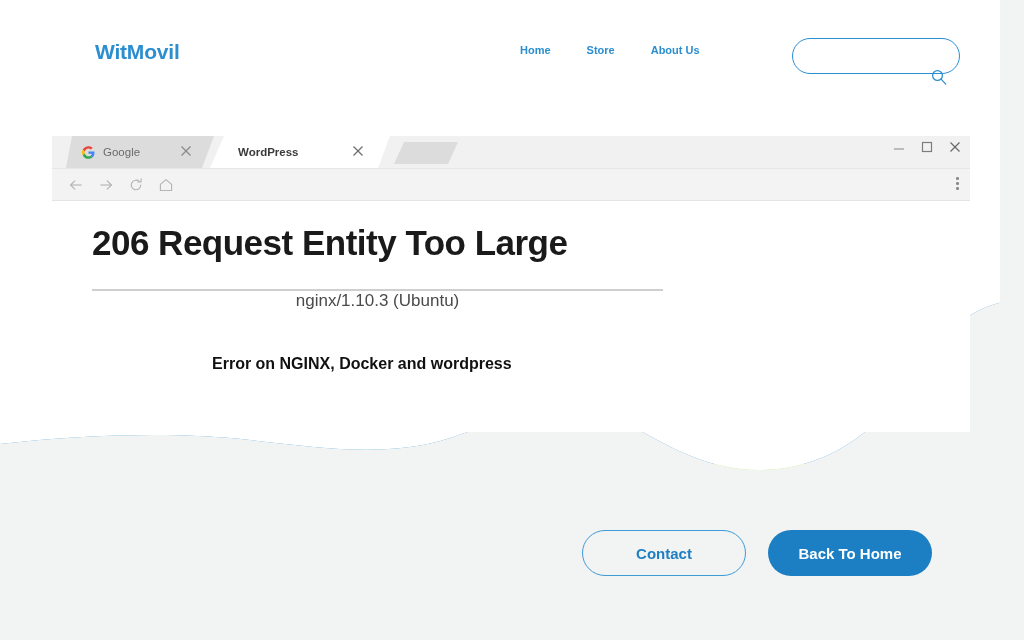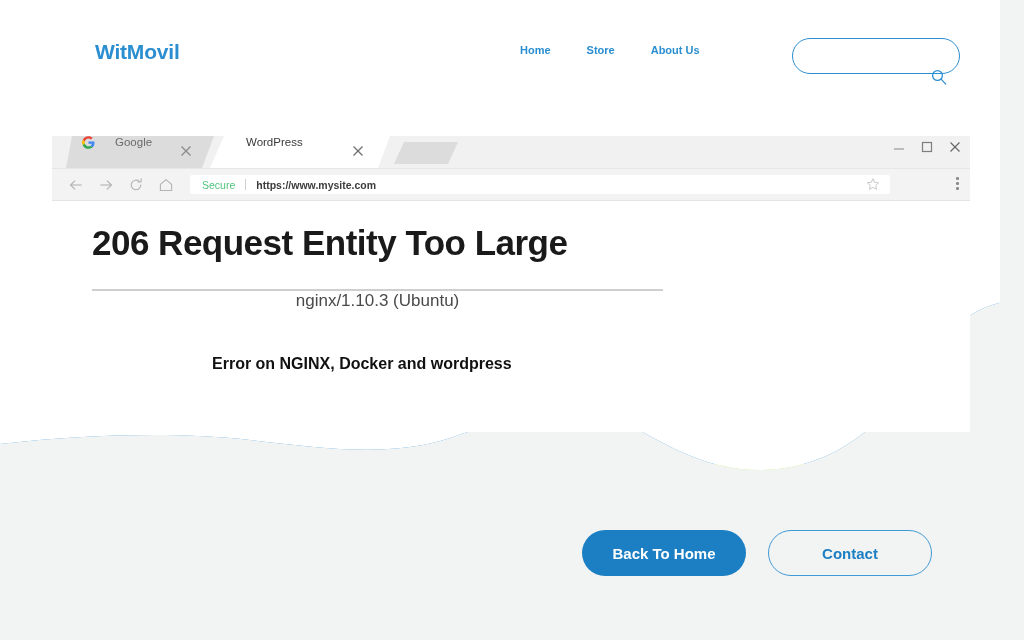--- a/index.html
+++ b/index.html
@@ -116,23 +116,22 @@
     position: relative;
     height: 32px;
     background: #f1f1f1;
     border-bottom: 1px solid #e6e6e6;
   }
   .tab {
     position: absolute;
     top: 0;
     height: 32px;
     display: flex;
-    align-items: flex-start;
-    cursor: pointer;
-    gap: 12px;
+    align-items: center;
+    cursor: pointer;
   }
   .tab-inactive {
     left: 14px;
     width: 148px;
     background: #dcdcdc;
     clip-path: polygon(6px 0, 100% 0, calc(100% - 12px) 100%, 0 100%);
   }
   .tab-active {
     left: 158px;
     width: 180px;
@@ -154,22 +153,22 @@
   }
   .tab-title {
     font-size: 11.5px;
     color: #6b6b6b;
     margin-left: 8px;
     white-space: nowrap;
     overflow: hidden;
   }
   .tab-active .tab-title {
     color: #3a3a3a;
-    font-weight: normal;
-    margin-left: 36px;
+    font-weight: bold;
+    margin-left: 28px;
   }
   .tab-close {
     position: absolute;
     right: 22px;
     top: 9px;
     width: 12px; height: 12px;
     cursor: pointer;
   }
   .tab-active .tab-close { right: 26px; }
 
@@ -423,42 +422,34 @@
         <polyline points="11.5,4.8 16.8,10 11.5,15.2" fill="none" stroke="#b4b4b4" stroke-width="1.4" stroke-linecap="round" stroke-linejoin="round"></polyline>
       </svg>
       <svg class="nav-btn" viewBox="0 0 20 20" fill="none">
         <path d="M16 10a6 6 0 1 1-1.9-4.4" stroke="#b4b4b4" stroke-width="1.4" fill="none" stroke-linecap="round"></path>
         <polyline points="16.4,2.2 16.4,6.2 12.4,6.2" fill="none" stroke="#b4b4b4" stroke-width="1.4" stroke-linecap="round" stroke-linejoin="round"></polyline>
       </svg>
       <svg class="nav-btn" viewBox="0 0 20 20" fill="none">
         <path d="M10 3.2 L17 9.2 L17 16.8 L3 16.8 L3 9.2 Z" stroke="#b4b4b4" stroke-width="1.4" fill="none" stroke-linejoin="round"></path>
       </svg>
 
-      <div class="urlbox">
-        <span class="secure-label">Secure</span>
-        <span class="url-sep"></span>
-        <span class="url-text">https://www.mysite.com</span>
-        <svg class="star-icon" viewBox="0 0 20 20">
-          <polygon points="10,2.5 12.4,7.6 18,8.3 13.9,12.1 15,17.6 10,14.9 5,17.6 6.1,12.1 2,8.3 7.6,7.6" fill="none" stroke="#bdbdbd" stroke-width="1.2" stroke-linejoin="round"></polygon>
-        </svg>
-      </div>
 
       <div class="kebab">
         <i></i>
           <i></i>
           <i></i>
       </div>
     </div>
 
     <div class="errorpage">
       <h1 class="err-h1">206 Request Entity Too Large</h1>
       <div class="err-rule"></div>
       <div class="err-server">nginx/1.10.3 (Ubuntu)</div>
       <div class="err-note">Error on NGINX, Docker and wordpress</div>
     </div>
   </section>
 
   <div class="actions">
+    <button class="btn btn-outline">Contact</button>
     <button class="btn btn-primary">Back To Home</button>
-    <button class="btn btn-outline">Contact</button>
   </div>
 
 </div>
 
 </body></html>

